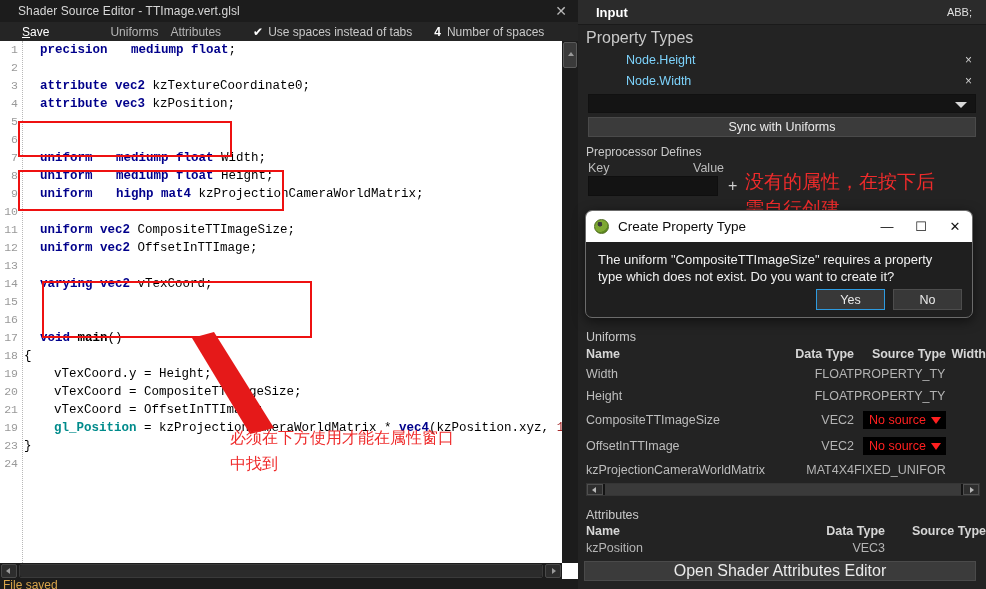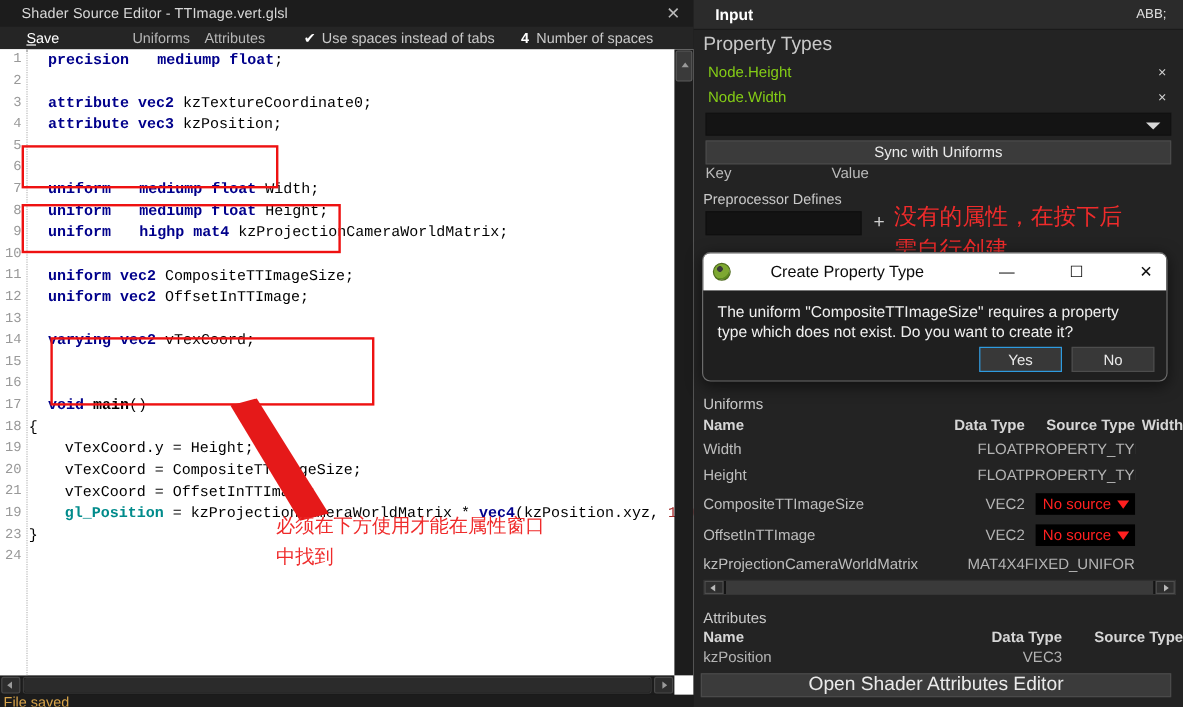--- a/index.html
+++ b/index.html
@@ -148,21 +148,21 @@
   #input-header-title { font-size: 13px; font-weight: bold; color: #ffffff; }
   #input-header-chevron { color: #e0e0e0; font-size: 11px; }
 
   .sec-label {
     font-size: 16px; color: #c9c9c9; padding: 4px 0 2px 8px;
   }
   .prop-row {
     height: 21px; display: flex; align-items: center; justify-content: space-between;
     padding: 0 14px 0 12px;
   }
-  .prop-row-name { font-size: 12.5px; color: #84cc16; }
+  .prop-row-name { font-size: 12.5px; color: #7dd3fc; margin-left: 36px; }
   .prop-row-x { font-size: 12px; color: #d0d0d0; cursor: pointer; }
 
   #prop-combo {
     margin: 3px 10px 0 10px; height: 19px; background: #141414;
     border: 1px solid #111; position: relative;
   }
   #prop-combo-arrow {
     position: absolute; right: 8px; top: 7px;
     border-left: 6px solid transparent; border-right: 6px solid transparent;
     border-top: 6px solid #d8d8d8;
@@ -247,21 +247,20 @@
 
   
   #dialog {
     position: absolute; left: 585px; top: 210px; width: 388px; height: 108px;
     background: #1f1f1f; border: 1px solid #6b6b6b; border-radius: 7px;
     box-shadow: 0 3px 12px rgba(0,0,0,.55); overflow: hidden;
   }
   #dlg-titlebar {
     height: 31px; background: #ffffff; display: flex; align-items: center;
     padding-left: 8px;
-    gap: 24px;
   }
   #dlg-icon {
     width: 15px; height: 15px; border-radius: 50%;
     background: radial-gradient(circle at 38% 32%, #3a3a3a 0 18%, #7ea832 22% 62%, #5d8a20 66% 100%);
     border: 1px solid #4e6b1c; flex: 0 0 auto;
   }
   #dlg-title {
     font-size: 13.5px; color: #0b0b0b; margin-left: 9px; flex: 1;
   }
   .dlg-ctl {
@@ -408,25 +407,25 @@
       <span class="prop-row-name">Node.Width</span>
       <span class="prop-row-x">×</span>
     </div>
 
     <div id="prop-combo">
       <span id="prop-combo-arrow"></span>
     </div>
 
     <div id="sync-btn">Sync with Uniforms</div>
 
+    <div id="pp-label">Preprocessor Defines</div>
     <div id="pp-head">
       <span class="kh">Key</span>
       <span class="vh">Value</span>
     </div>
-    <div id="pp-label">Preprocessor Defines</div>
     <div id="pp-row">
       <input id="pp-input" value="" style="">
       <span id="pp-plus">+</span>
     </div>
 
     <div id="uniforms-sec">
       <div id="uniforms-label">Uniforms</div>
       <table class="utbl">
         <colgroup>
             <col class="col-name">

